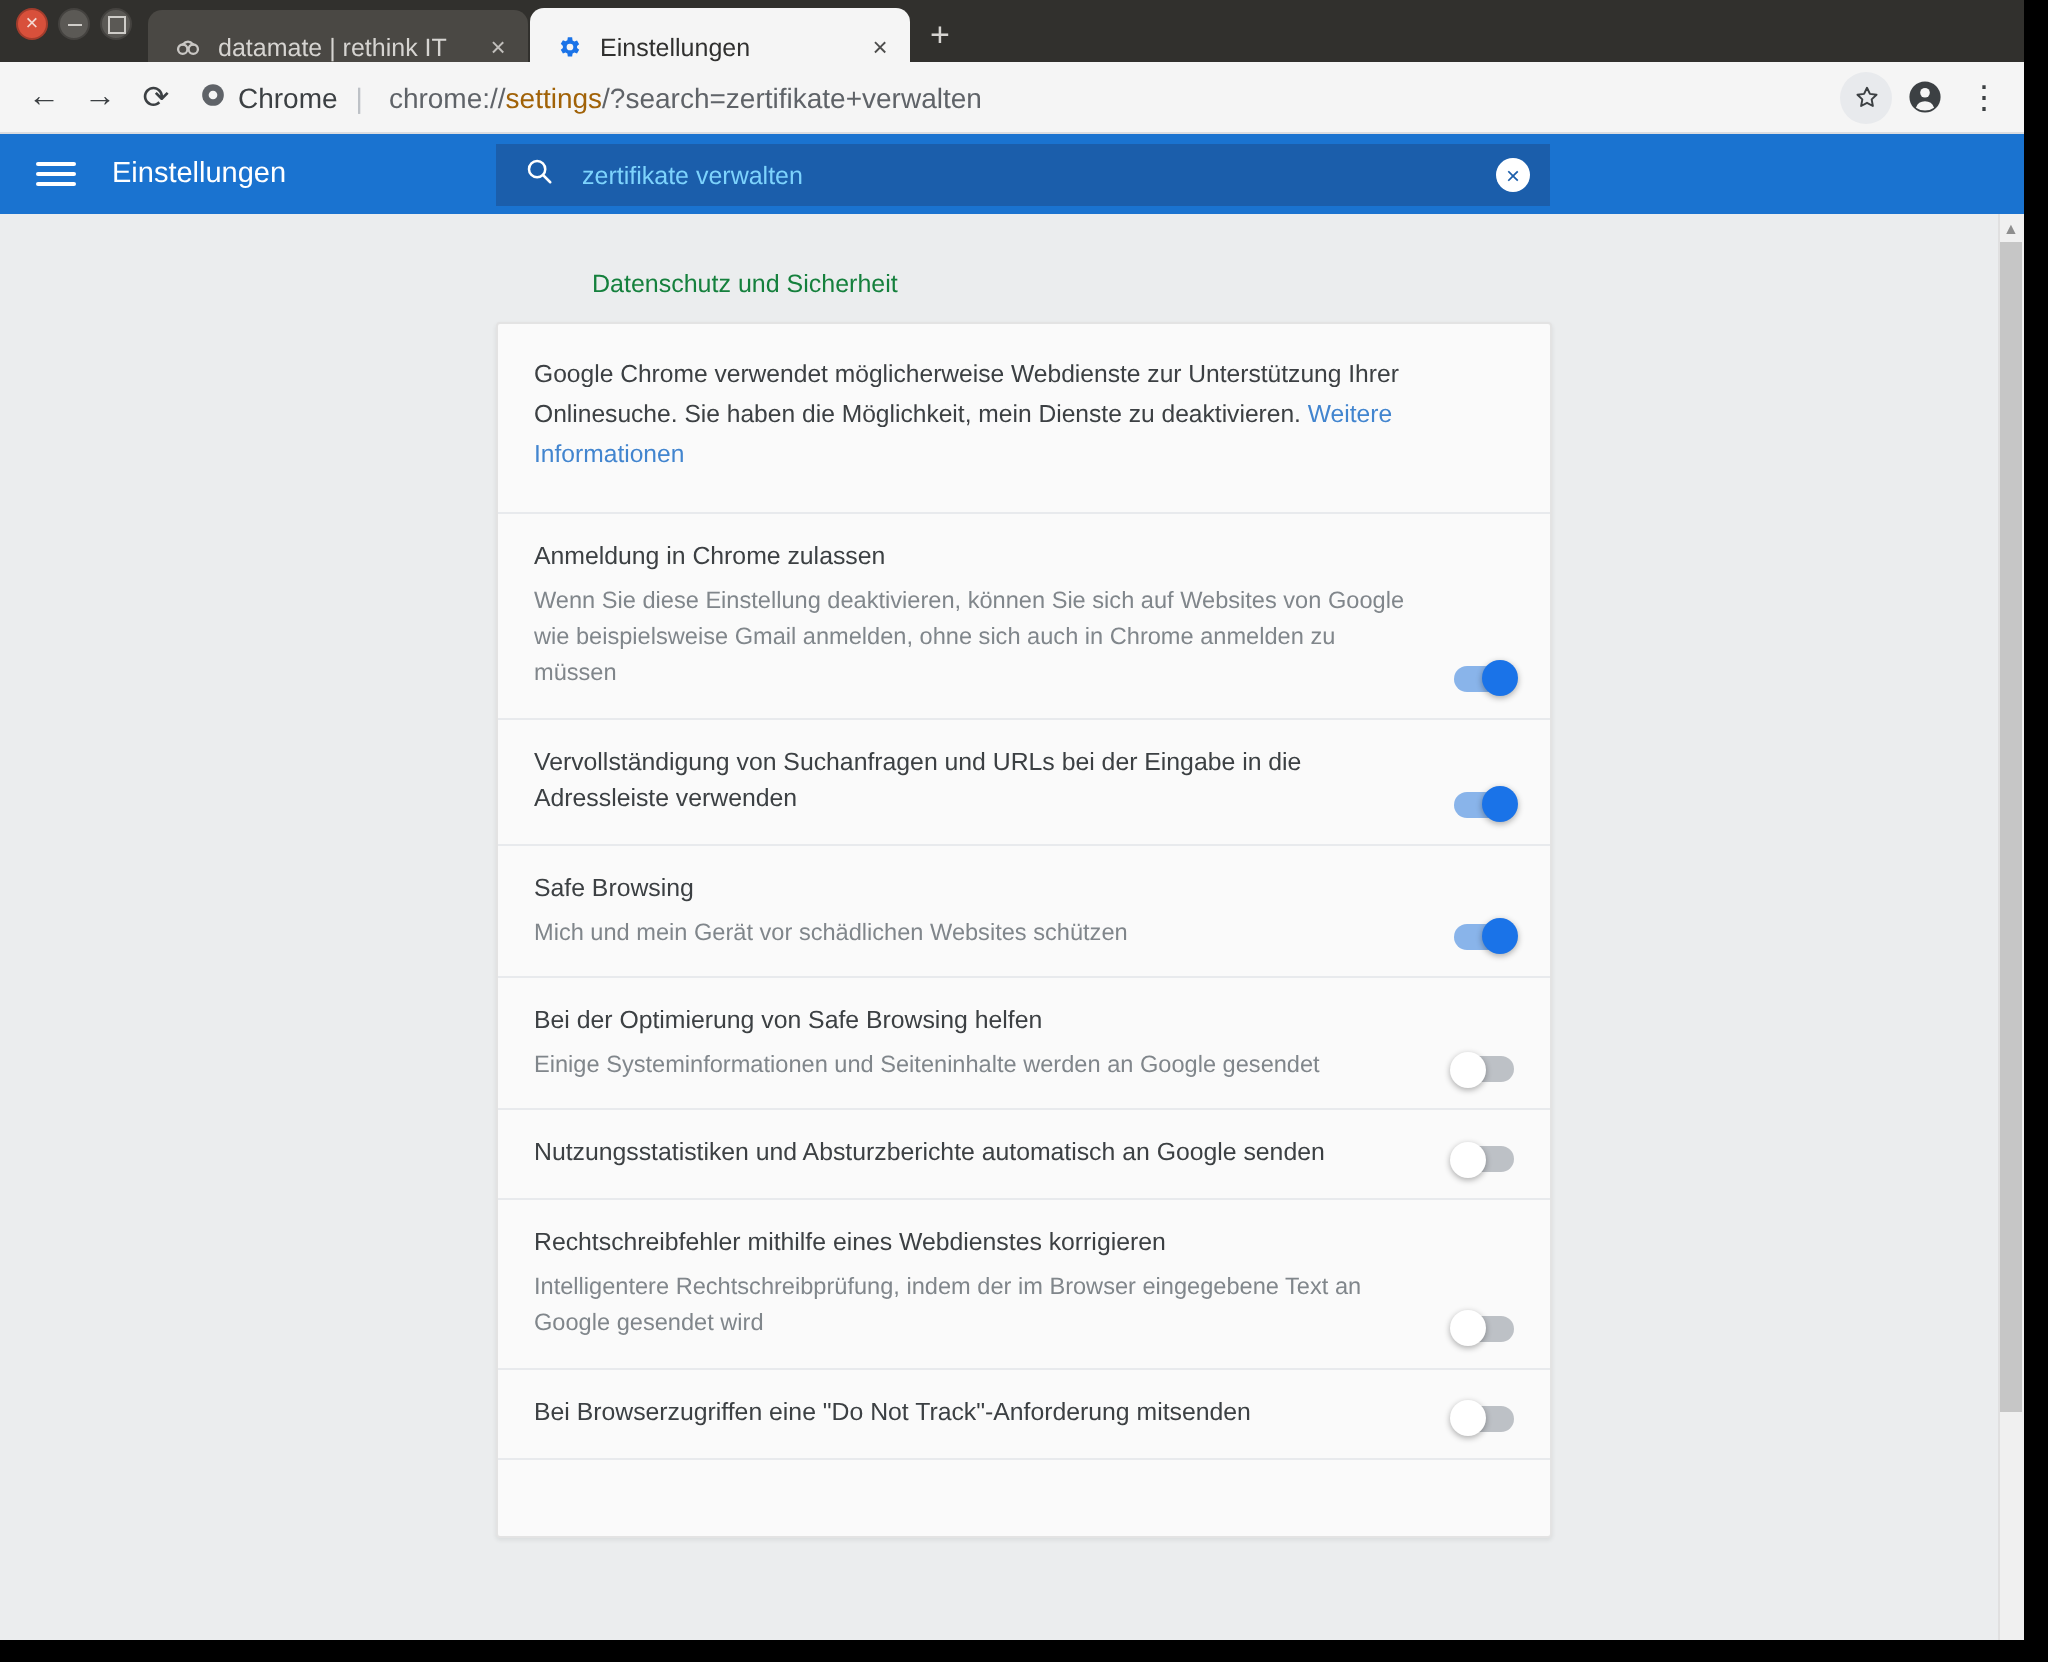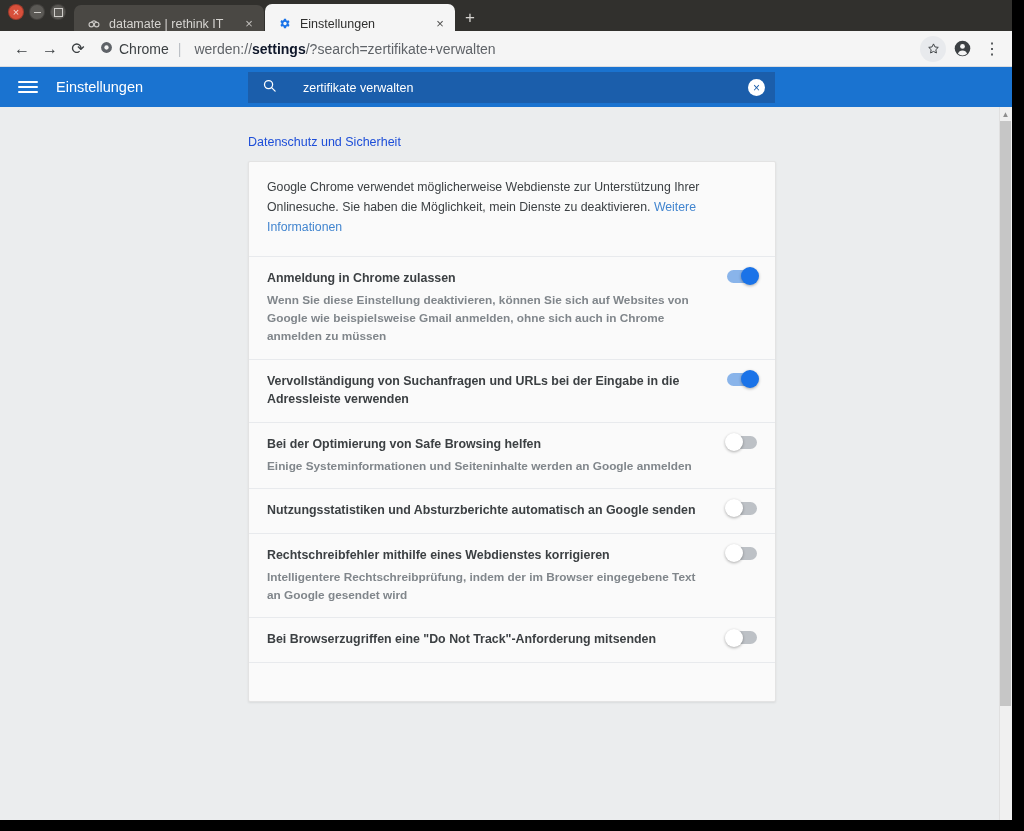--- a/index.html
+++ b/index.html
@@ -151,21 +151,21 @@
   .omni-chip {
     display: flex; align-items: center; gap: 6px;
     flex: 0 0 auto;
   }
   .omni-sep {
     color: #bdc1c6;
     padding: 0 6px 0 2px;
     flex: 0 0 auto;
   }
   .omni-url { color: #5f6368; }
-  .omni-url b { color: #0f172a; font-weight: 700; }
+  .omni-url b { color: #a16207; font-weight: 400; }
   .tb-right {
     display: flex; align-items: center; gap: 2px;
     flex: 0 0 auto;
   }
   .star-wrap {
     width: 26px; height: 26px;
     border-radius: 50%;
     background: #e8eaed;
     display: flex; align-items: center; justify-content: center;
   }
@@ -200,23 +200,22 @@
     width: 527px;
     height: 31px;
     background: #1b5eab;
     display: flex;
     align-items: center;
     padding: 0 10px 0 14px;
     gap: 14px;
   }
   .search-text {
     flex: 1;
-    color: #ffffff;
+    color: #7dd3fc;
     font-size: 12.5px;
-    margin-left: 12px;
   }
   .clear-btn {
     width: 17px; height: 17px;
     border-radius: 50%;
     background: #ffffff;
     color: #1b5eab;
     display: flex; align-items: center; justify-content: center;
     font-size: 12px;
     line-height: 1;
     flex: 0 0 auto;
@@ -256,22 +255,23 @@
 
   .page-col {
     position: absolute;
     left: 248px;
     top: 0;
     width: 528px;
   }
 
   .section-title {
     font-size: 12.5px;
-    color: #1d4ed8;
+    color: #15803d;
     padding: 28px 0 12px 0;
+    margin-left: 48px;
   }
 
   .card {
     background: #fafafa;
     border: 1px solid #e3e3e3;
     border-radius: 2px;
     box-shadow: 0 1px 2px rgba(60,64,67,.10);
     overflow: visible;
   }
 
@@ -280,25 +280,24 @@
     border-bottom: 1px solid #e8eaed;
     font-size: 12.3px;
     line-height: 1.62;
     color: #3c4043;
   }
   .intro-row a { color: #4285cf; text-decoration: none; }
 
   .row {
     position: relative;
     display: flex;
-    align-items: flex-start;
+    align-items: flex-end;
     padding: 13px 18px;
     border-bottom: 1px solid #e8eaed;
     min-height: 38px;
-    font-weight: bold;
   }
   .row:last-child { border-bottom: none; }
   .row-text { flex: 1; padding-right: 18px; }
   .row-title {
     font-size: 12.4px;
     color: #3c4043;
     line-height: 1.45;
   }
   .row-sub {
     font-size: 11.8px;
@@ -375,21 +374,21 @@
         <span class="omni-chip">
           <span>
             <svg width="13" height="13" viewBox="0 0 24 24">
               <circle cx="12" cy="12" r="10" fill="#5f6368"></circle>
               <circle cx="12" cy="12" r="4" fill="#f5f5f5"></circle>
             </svg>
           </span>
           <span>Chrome</span>
         </span>
         <span class="omni-sep">|</span>
-        <span class="omni-url"><span>werden://</span><b>settings</b><span>/?search=zertifikate+verwalten</span></span>
+        <span class="omni-url"><span>chrome://</span><b>settings</b><span>/?search=zertifikate+verwalten</span></span>
       </div>
 
       <div class="tb-right">
         <div class="star-wrap">
           <svg width="13" height="13" viewBox="0 0 24 24" fill="none" stroke="#3c4043" stroke-width="1.8" stroke-linejoin="round">
             <path d="M12 3.5l2.7 5.6 6.1.8-4.5 4.3 1.1 6.1L12 17.4l-5.4 2.9 1.1-6.1L3.2 9.9l6.1-.8z"></path>
           </svg>
         </div>
         <div class="navbtn">
           <svg width="17" height="17" viewBox="0 0 24 24" fill="#3c4043">
@@ -446,22 +445,31 @@
               <div class="row">
                 <div class="row-text">
                   <div class="row-title">Vervollständigung von Suchanfragen und URLs bei der Eingabe in die Adressleiste verwenden</div>
                 </div>
                 <div class="toggle on">
                   <div class="knob"></div>
                 </div>
               </div>
               <div class="row">
                 <div class="row-text">
+                  <div class="row-title">Safe Browsing</div>
+                  <div class="row-sub">Mich und mein Gerät vor schädlichen Websites schützen</div>
+                </div>
+                <div class="toggle on">
+                  <div class="knob"></div>
+                </div>
+              </div>
+              <div class="row">
+                <div class="row-text">
                   <div class="row-title">Bei der Optimierung von Safe Browsing helfen</div>
-                  <div class="row-sub">Einige Systeminformationen und Seiteninhalte werden an Google anmelden</div>
+                  <div class="row-sub">Einige Systeminformationen und Seiteninhalte werden an Google gesendet</div>
                 </div>
                 <div class="toggle off">
                   <div class="knob"></div>
                 </div>
               </div>
               <div class="row">
                 <div class="row-text">
                   <div class="row-title">Nutzungsstatistiken und Absturzberichte automatisch an Google senden</div>
                 </div>
                 <div class="toggle off">

